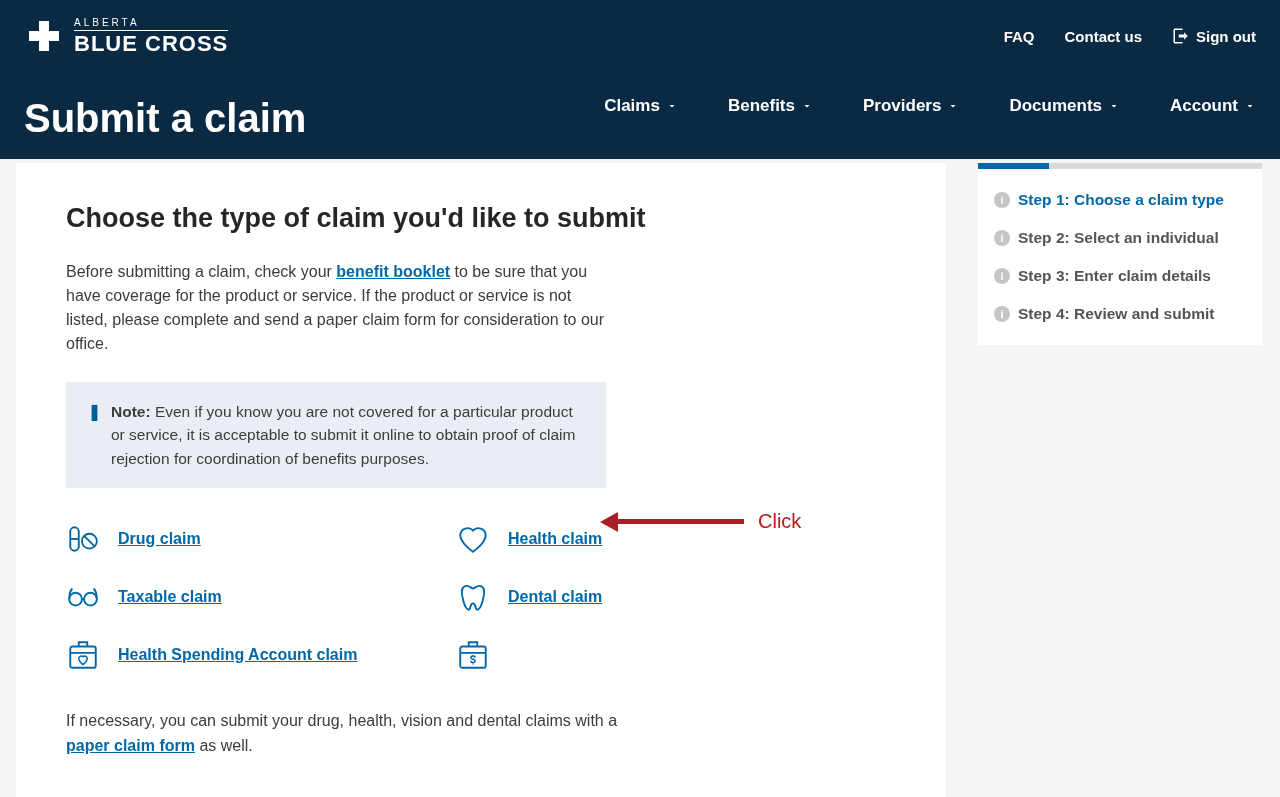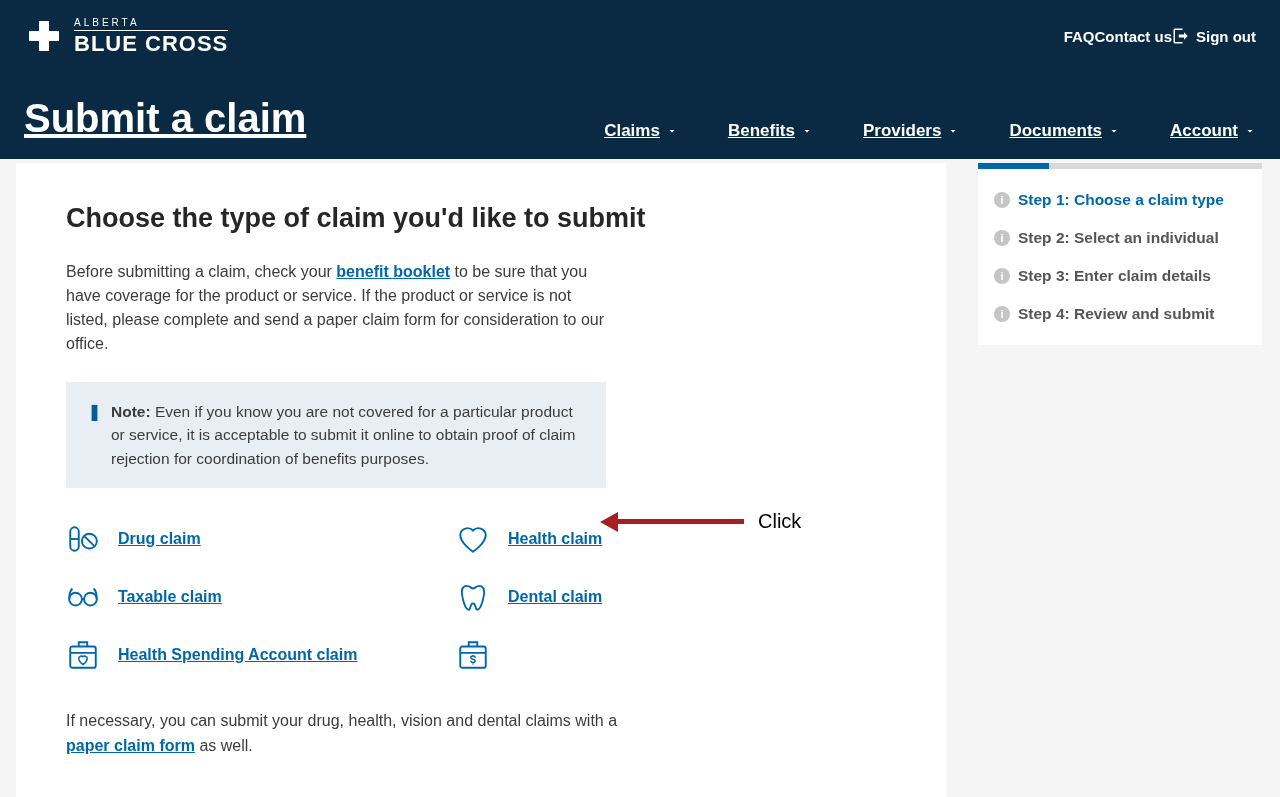--- a/index.html
+++ b/index.html
@@ -43,36 +43,36 @@
     padding-bottom: 2px;
     margin-bottom: 2px;
   }
   .logo-blue-cross {
     font-size: 22px;
     font-weight: 800;
     letter-spacing: 1px;
   }
   .top-links {
     display: flex;
+    gap: 30px;
     align-items: center;
     font-size: 15px;
     font-weight: 600;
   }
   .top-links > * { cursor: pointer; }
   .sign-out {
     display: flex;
     align-items: center;
     gap: 6px;
   }
   .nav-row {
     display: flex;
     justify-content: space-between;
-    align-items: flex-end;
+    align-items: flex-start;
     padding-bottom: 18px;
-    text-decoration: underline;
   }
   .page-title {
     font-size: 40px;
     font-weight: 600;
   }
   .nav-menu {
     display: flex;
     gap: 50px;
     font-size: 17px;
     font-weight: 700;
@@ -226,21 +226,21 @@
     position: absolute;
     left: -14px;
     top: -7px;
     width: 0; height: 0;
     border-top: 10px solid transparent;
     border-bottom: 10px solid transparent;
     border-right: 18px solid #a51f23;
   }
   .arrow-label {
     font-size: 20px;
-    color: #000000;
+    color: #b91c1c;
     margin-left: 14px;
   }
   .pos-rel { position: relative; }
 </style>
 </head>
 <body class="pos-rel">
 
 <div class="header">
   <div class="top-bar">
     <div class="logo">

